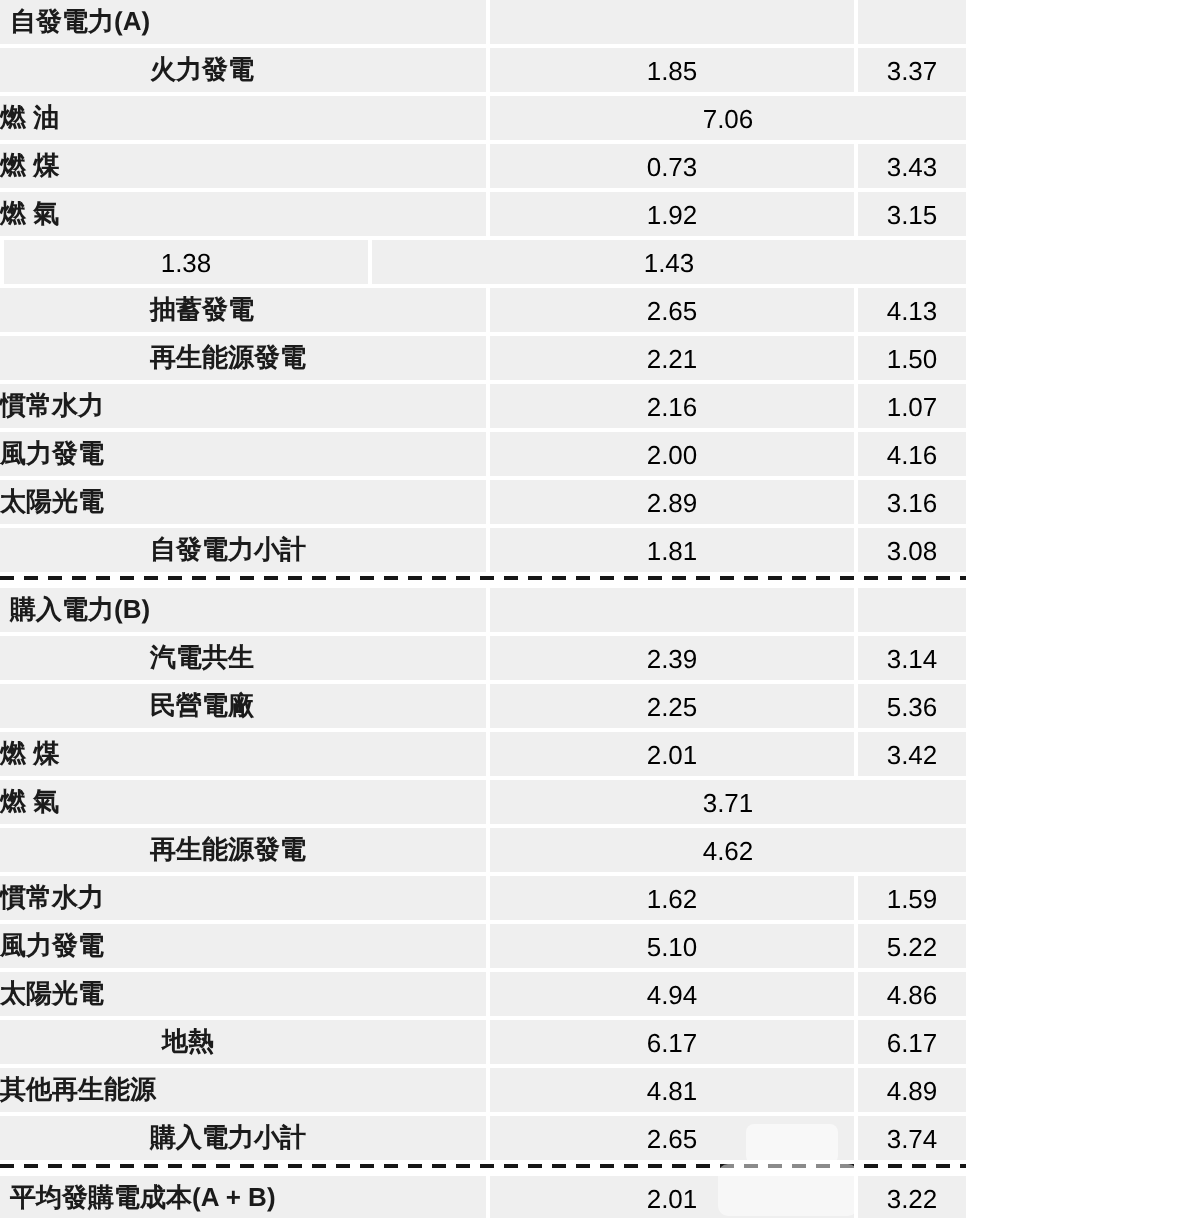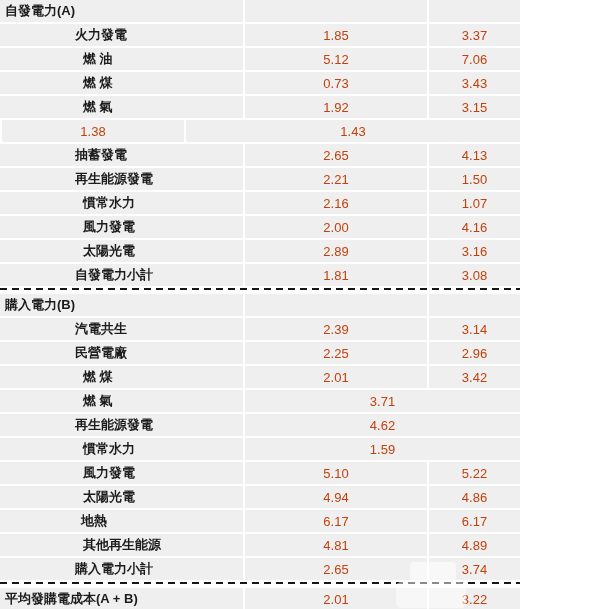--- a/index.html
+++ b/index.html
@@ -8,21 +8,21 @@
     background: #ffffff;
   }
   body {
     width: 600px;
     height: 609px;
     overflow: hidden;
     font-family: "Liberation Sans", "DejaVu Sans", sans-serif;
   }
   .page {
     position: relative;
-    width: 520px;
+    width: 483px;
     height: 609px;
     background: #ffffff;
   }
   .row {
     display: flex;
     height: 22px;
     margin-bottom: 2px;
   }
   .cell {
     background: #efefef;
@@ -35,27 +35,27 @@
   .cell.label {
     width: 243px;
     font-size: 13px;
     font-weight: 700;
     color: #1b1b1b;
   }
   .cell.val {
     justify-content: center;
     font-size: 13px;
     font-weight: 400;
-    color: #c2410c;
+    color: #000000;
   }
   .cell.v1 { width: 182px; margin-left: 2px; }
   .cell.v2 { flex: 1; margin-left: 2px; text-align: center; }
   .lv0 { padding-left: 5px; }
   .lv1 { padding-left: 75px; }
-  .lv2 { padding-left: 83px; }
+  .lv2 { }
   .lv3 { padding-left: 81px; }
   .sep {
     height: 2px;
     margin-bottom: 4px;
     background: repeating-linear-gradient(90deg, #161616 0 7px, transparent 7px 12px);
   }
   .watermark {
     position: absolute;
     right: 52px;
     bottom: 0;
@@ -94,21 +94,20 @@
         <div class="cell val v1"></div>
         <div class="cell val v2"></div>
       </div>
       <div class="row">
         <div class="cell label lv1">火力發電</div>
         <div class="cell val v1">1.85</div>
         <div class="cell val v2">3.37</div>
       </div>
       <div class="row">
         <div class="cell label lv2">燃 油</div>
-        <div class="cell val v1">5.12</div>
         <div class="cell val v2">7.06</div>
       </div>
       <div class="row">
         <div class="cell label lv2">燃 煤</div>
         <div class="cell val v1">0.73</div>
         <div class="cell val v2">3.43</div>
       </div>
       <div class="row">
         <div class="cell label lv2">燃 氣</div>
         <div class="cell val v1">1.92</div>
@@ -155,37 +154,38 @@
         <div class="cell val v2"></div>
       </div>
       <div class="row">
         <div class="cell label lv1">汽電共生</div>
         <div class="cell val v1">2.39</div>
         <div class="cell val v2">3.14</div>
       </div>
       <div class="row">
         <div class="cell label lv1">民營電廠</div>
         <div class="cell val v1">2.25</div>
-        <div class="cell val v2">2.96</div>
+        <div class="cell val v2">5.36</div>
       </div>
       <div class="row">
         <div class="cell label lv2">燃 煤</div>
         <div class="cell val v1">2.01</div>
         <div class="cell val v2">3.42</div>
       </div>
       <div class="row">
         <div class="cell label lv2">燃 氣</div>
         <div class="cell val v2">3.71</div>
       </div>
       <div class="row">
         <div class="cell label lv1">再生能源發電</div>
         <div class="cell val v2">4.62</div>
       </div>
       <div class="row">
         <div class="cell label lv2">慣常水力</div>
+        <div class="cell val v1">1.62</div>
         <div class="cell val v2">1.59</div>
       </div>
       <div class="row">
         <div class="cell label lv2">風力發電</div>
         <div class="cell val v1">5.10</div>
         <div class="cell val v2">5.22</div>
       </div>
       <div class="row">
         <div class="cell label lv2">太陽光電</div>
         <div class="cell val v1">4.94</div>

